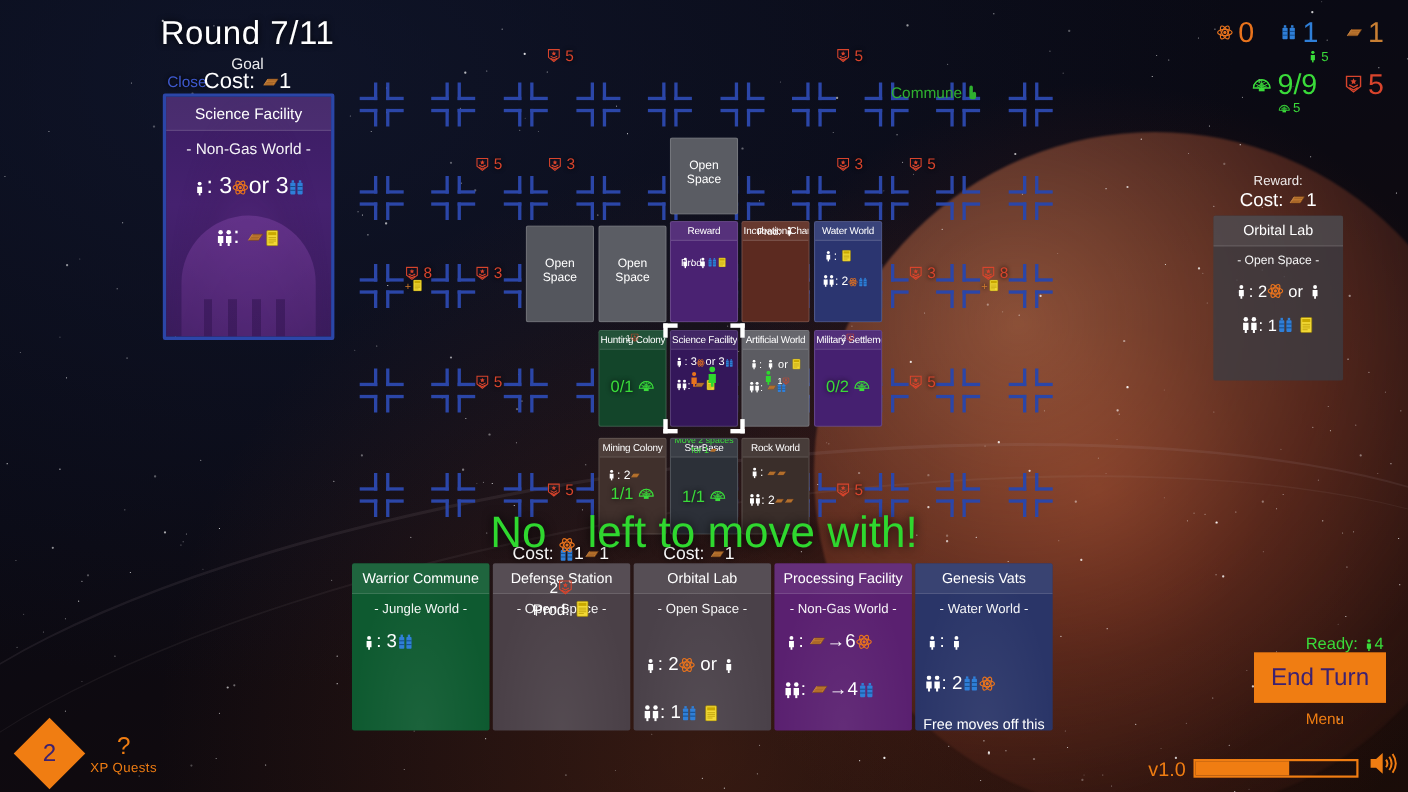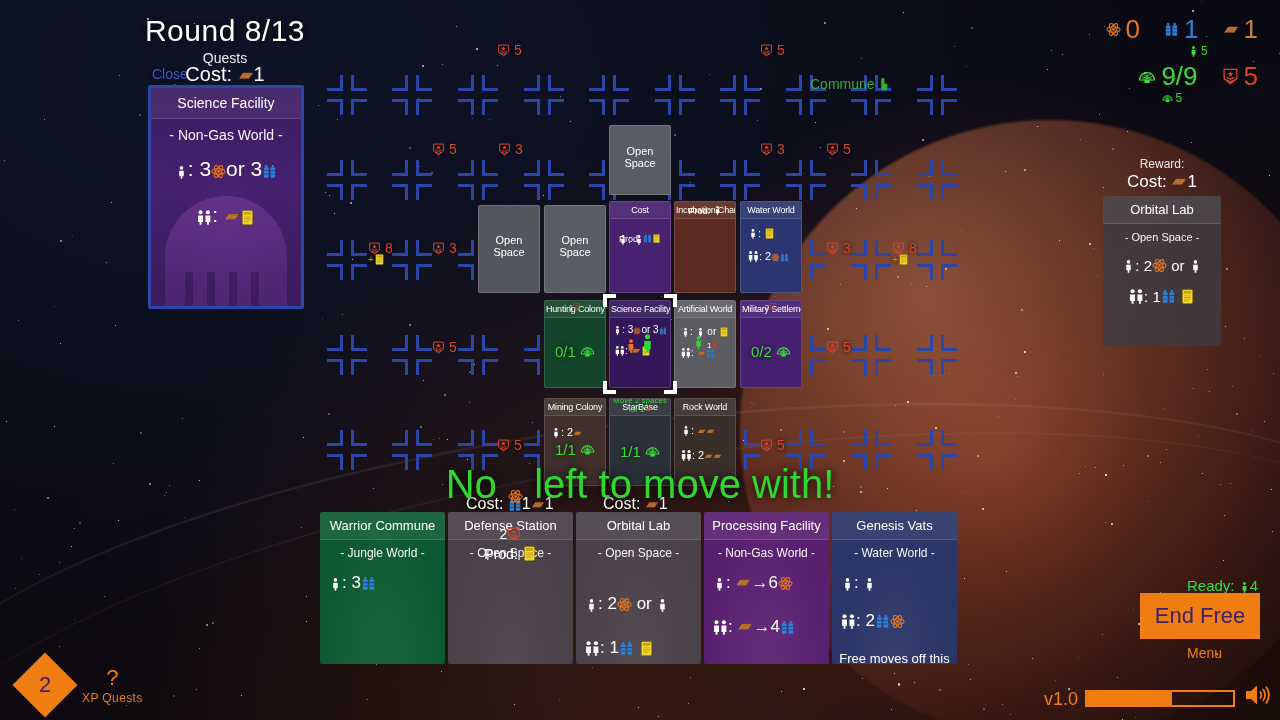--- a/index.html
+++ b/index.html
@@ -731,21 +731,21 @@
         <div style="padding-top:28px;font-size:11px">Open<br>Space</div>
       </div>
     </div>
     <div class="card tile" style="left:544px;top:205px;width:62px;height:88px;background:#5b5d64;border:1px solid rgba(255,255,255,.16)">
             <div class="cbody">
         <div style="padding-top:28px;font-size:11px">Open<br>Space</div>
       </div>
     </div>
     <div class="card tile" style="left:609px;top:201px;width:62px;height:92px;background:#4a2272;border:1px solid rgba(255,255,255,.16)">
             <div class="cbody">
-        <div class="cname">Cost</div>
+        <div class="cname">Reward</div>
         <div class="crow" style="padding-top:14px;text-align:left;padding-left:8px"><span class="ico"><svg width="10" height="10" viewBox="0 0 12 22">
               <circle cx="6" cy="3.2" r="3" fill="#fff"></circle>
               <path d="M2.2 8 h7.6 v9.5 h-2.4 v4 h-2.8 v-4 h-2.4 z" fill="#fff"></path>
             </svg></span>: <span class="ico"><svg width="10" height="10" viewBox="0 0 12 22">
               <circle cx="6" cy="3.2" r="3" fill="#fff"></circle>
               <path d="M2.2 8 h7.6 v9.5 h-2.4 v4 h-2.8 v-4 h-2.4 z" fill="#fff"></path>
             </svg></span></div>
         <div class="prod">Prod: <span class="ico"><svg width="9" height="9" viewBox="0 0 24 24">
               <g fill="#2f7fd8">
                 <rect x="3" y="5" width="7.5" height="17" rx="1.2"></rect>
@@ -1189,22 +1189,22 @@
           <path d="M3 2 H21 V15 L12 22 L3 15 Z" fill="none" stroke="#d8442c" stroke-width="1.8"></path>
           <path d="M12 4.5 l1.2 2.6 2.8.3-2.1 1.9.6 2.8L12 10.7 9.5 12.1l.6-2.8-2.1-1.9 2.8-.3z" fill="#d8442c"></path>
           <path d="M6.5 13 L12 16 L17.5 13" stroke="#d8442c" stroke-width="1.8" fill="none"></path>
           <path d="M6.5 16.5 L12 19.5 L17.5 16.5" stroke="#d8442c" stroke-width="1.8" fill="none"></path>
         </svg></span> 5
             
           </div>
   </div>
 
 <div id="round-block">
-  <div id="round-title">Round 8/13</div>
-  <div id="round-sub">Quests</div>
+  <div id="round-title">Round 7/11</div>
+  <div id="round-sub">Goal</div>
 </div>
 <div id="close-btn">Close</div>
 <div id="sel-cost">
   <span>Cost:</span>
   <span class="ico"><svg width="16" height="16" viewBox="0 0 26 18">
         <path d="M3 13 L9 4 L24 4 L18 13 Z" fill="#c87f33" stroke="#7a4417" stroke-width="1"></path>
         <path d="M3 13 L9 4" stroke="#e8a05a" stroke-width="1"></path>
         <path d="M9 6.5 L21 6.5 M7 9 L19 9 M5.5 11 L17 11" stroke="#8a5020" stroke-width=".8"></path>
       </svg></span><span>1</span>
 </div>
@@ -1644,21 +1644,21 @@
   </div>
 </div>
 
 <div id="ready">
   <span>Ready:</span>
   <span class="ico"><svg width="11" height="11" viewBox="0 0 12 22">
         <circle cx="6" cy="3.2" r="3" fill="#3adb3a"></circle>
         <path d="M2.2 8 h7.6 v9.5 h-2.4 v4 h-2.8 v-4 h-2.4 z" fill="#3adb3a"></path>
       </svg></span><span>4</span>
 </div>
-<div id="end-turn">End Free</div>
+<div id="end-turn">End Turn</div>
 <div id="menu-lbl">Menu</div>
 <div id="version">v1.0</div>
 <div id="volbar">
     <i style="width: 58%;"></i>
   </div>
 <div id="volicon"><svg width="26" height="26" viewBox="0 0 26 24">
       <path d="M2 8 h5 L13 2.5 v19 L7 16 H2 Z" fill="#f07d12"></path>
       <g stroke="#f07d12" stroke-width="1.8" fill="none">
         <path d="M16 8.5 q2.6 3.5 0 7"></path>
         <path d="M19 6 q4.2 6 0 12"></path>

